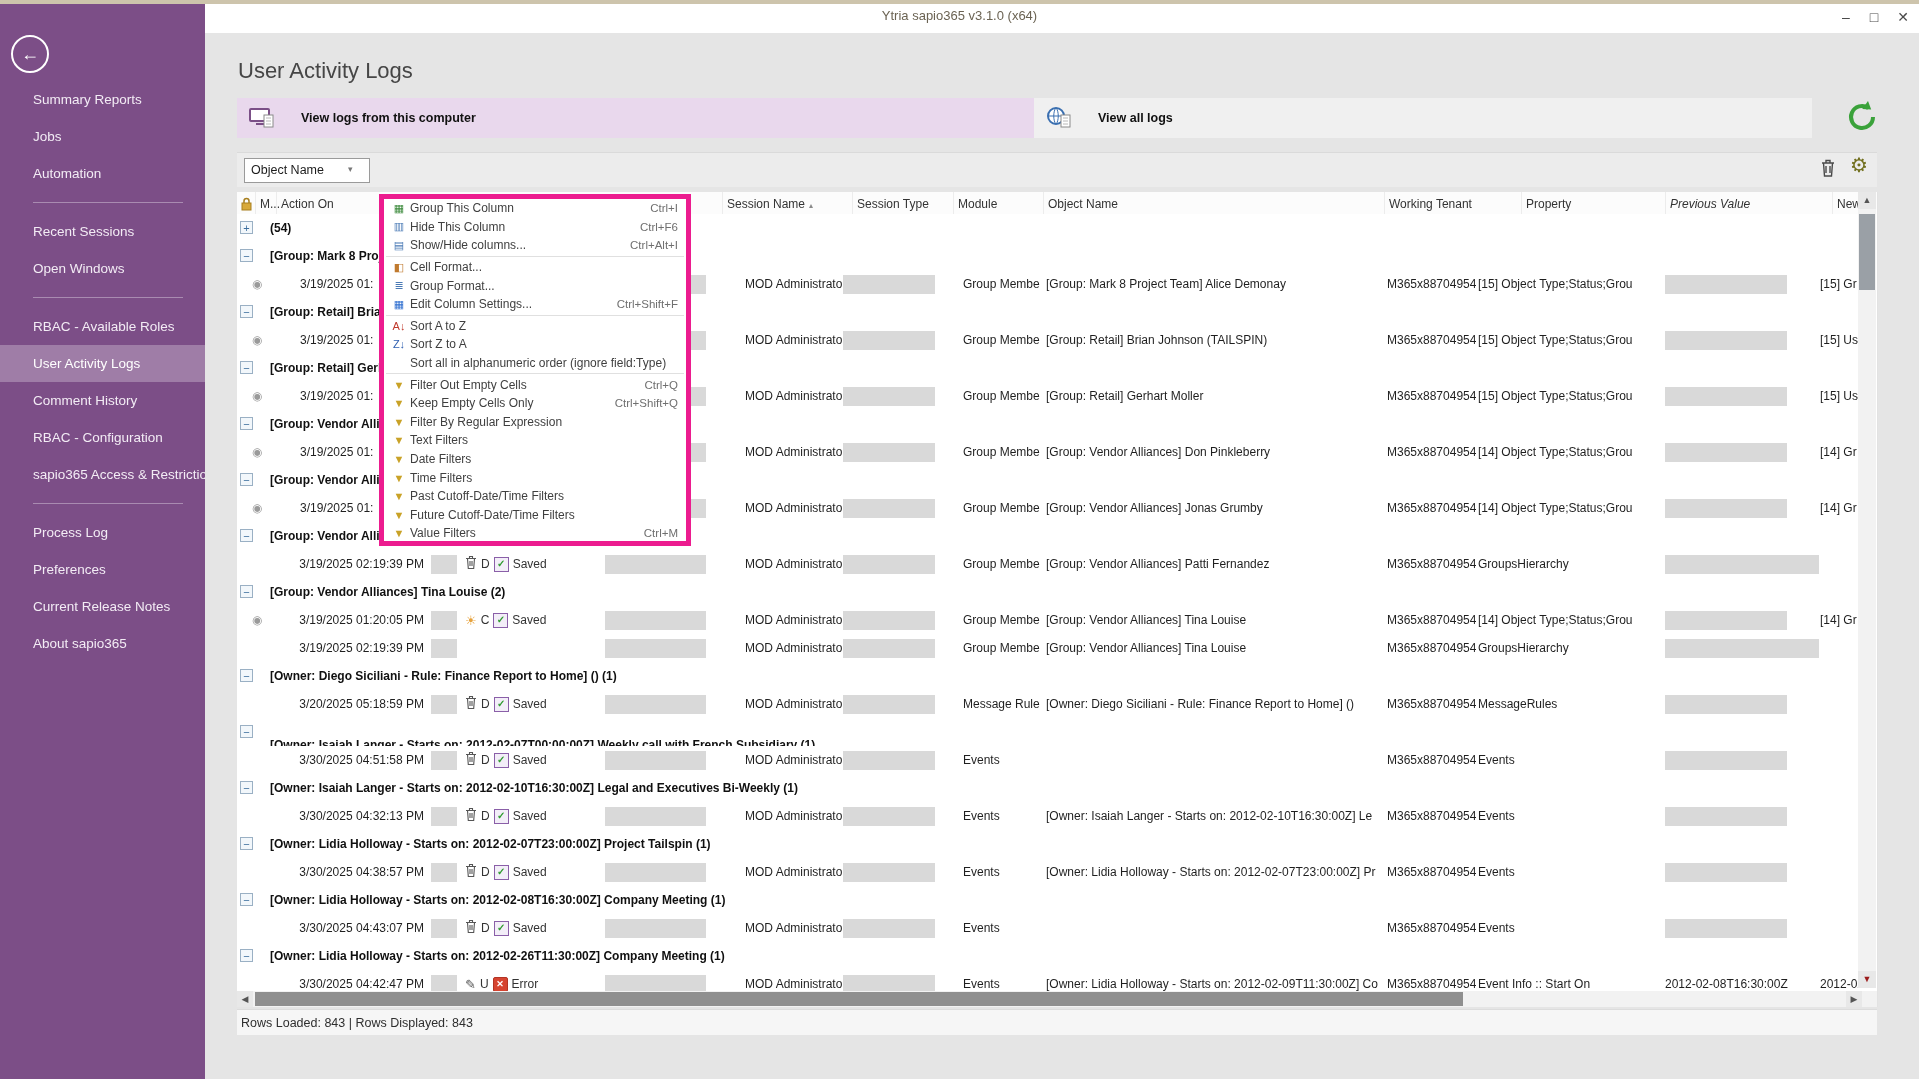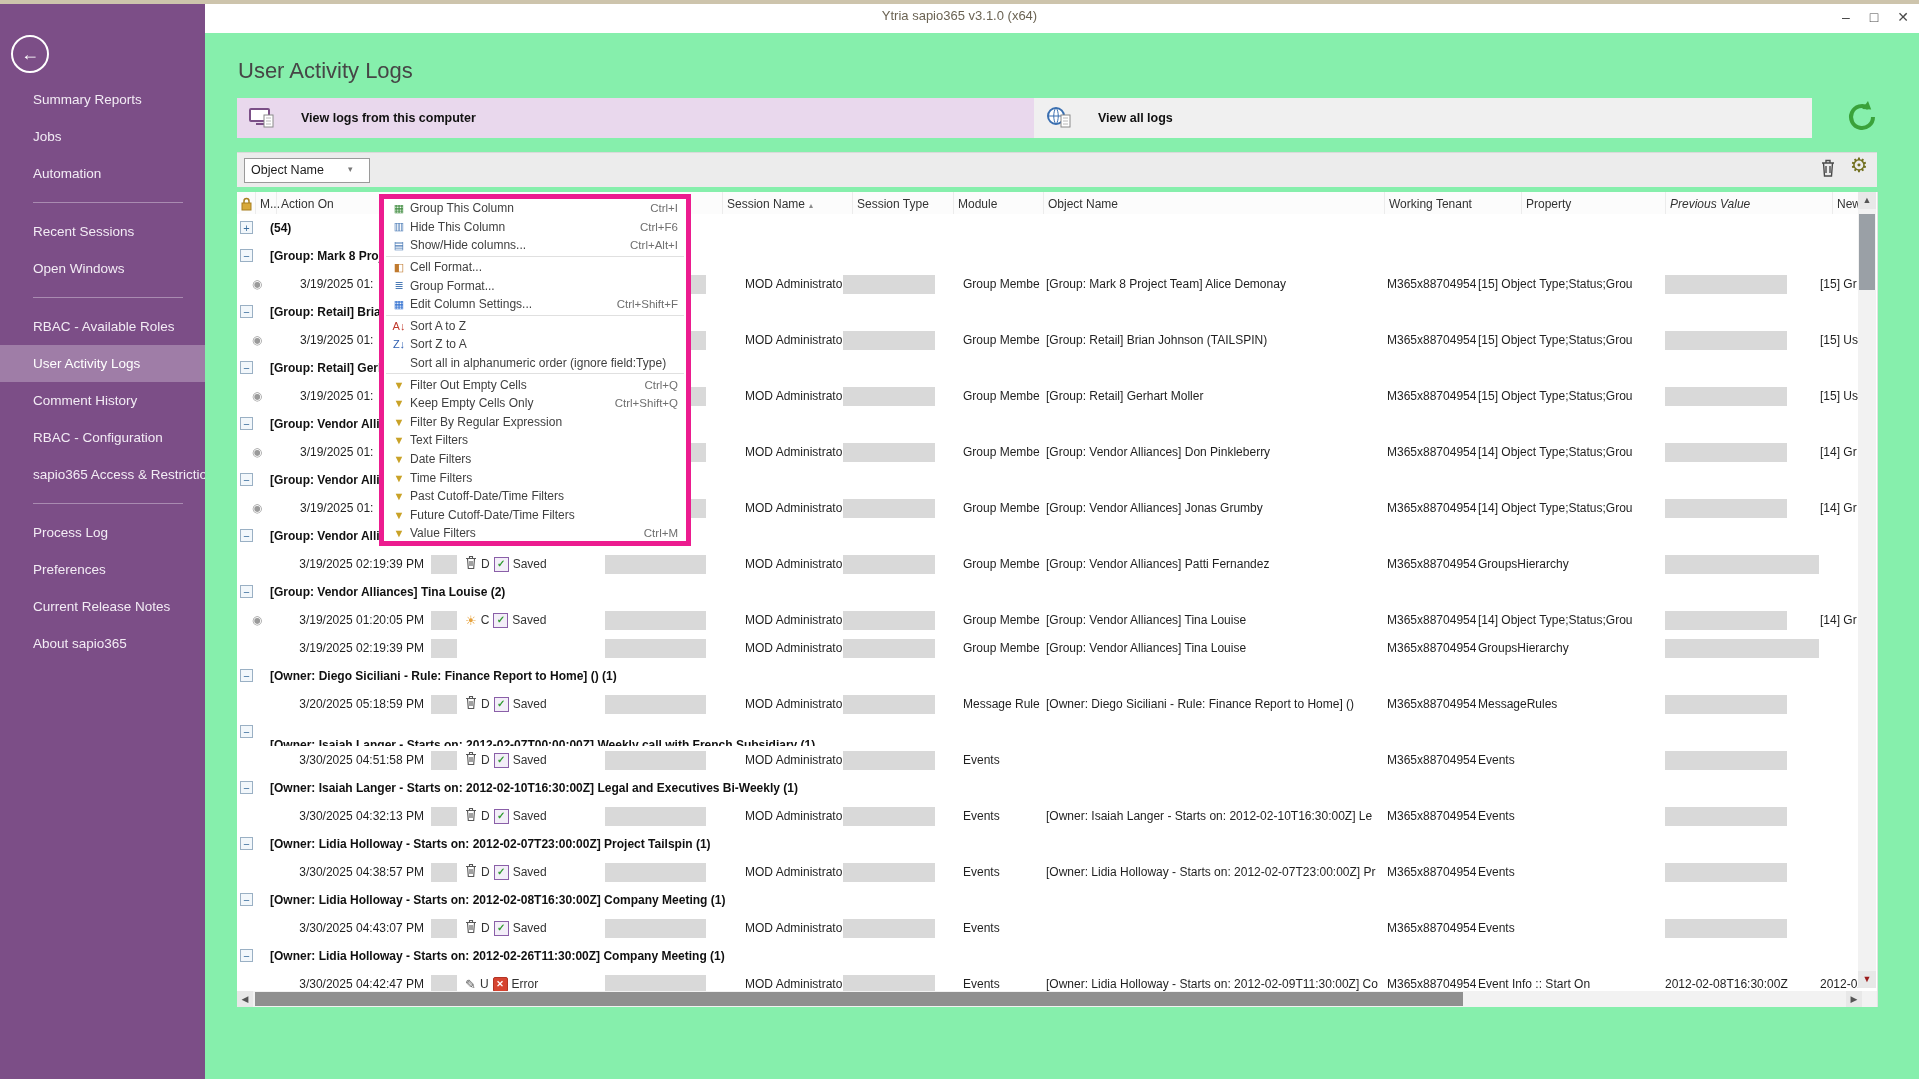--- a/index.html
+++ b/index.html
@@ -1,17 +1,17 @@
 <!DOCTYPE html>
 <html><head>
 <meta charset="utf-8">
 <style>
   html,body{margin:0;padding:0;background:#fff;}
   .canvas{position:relative;width:1919px;height:1079px;overflow:hidden;
-    font-family:"Liberation Sans",sans-serif;background:#86efac;}
+    font-family:"Liberation Sans",sans-serif;background:#e5e5e5;}
   .abs{position:absolute;}
   
   .topstrip{left:0;top:0;width:1919px;height:4px;background:#cdc4ac;}
   .titlebar{left:205px;top:4px;width:1714px;height:29px;background:#fff;}
   .win-title{left:0;top:8px;width:1919px;text-align:center;font-size:13px;color:#6b6353;}
   .win-btn{top:7px;width:26px;height:20px;text-align:center;font-size:14px;color:#4a4a4a;line-height:20px;cursor:default;}
   
   .sidebar{left:0;top:4px;width:205px;height:1075px;background:#7c4e87;}
   .back-circle{left:11px;top:31px;width:34px;height:34px;border:2px solid #fff;border-radius:50%;
     color:#fff;text-align:center;line-height:34px;font-size:18px;}
@@ -566,13 +566,14 @@
     <div class="vs-btn" style="top:0">▲</div>
     <div class="vs-thumb"></div>
     <div class="vs-btn vs-down">▼</div>
   </div>
   <div class="abs hscroll">
     <div class="hs-btn" style="left:0">◀</div>
     <div class="hs-thumb"></div>
     <div class="hs-btn" style="left:1609px">▶</div>
   </div>
 
+  <div class="abs statusbar">Rows Loaded: 843 | Rows Displayed: 843</div>
 </div>
 
 </body></html>

